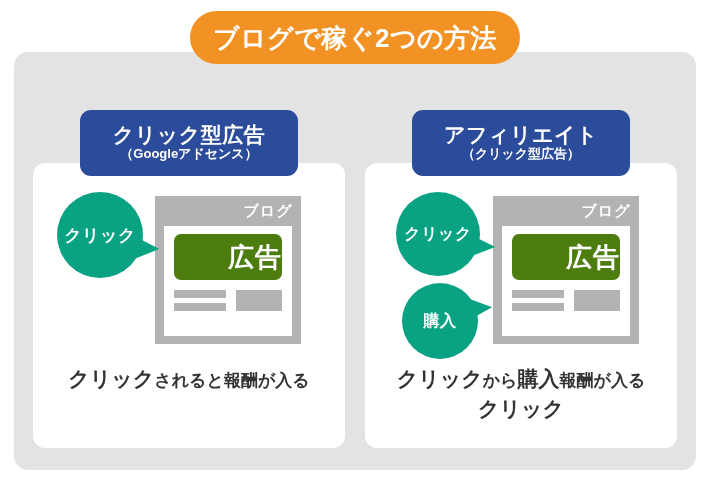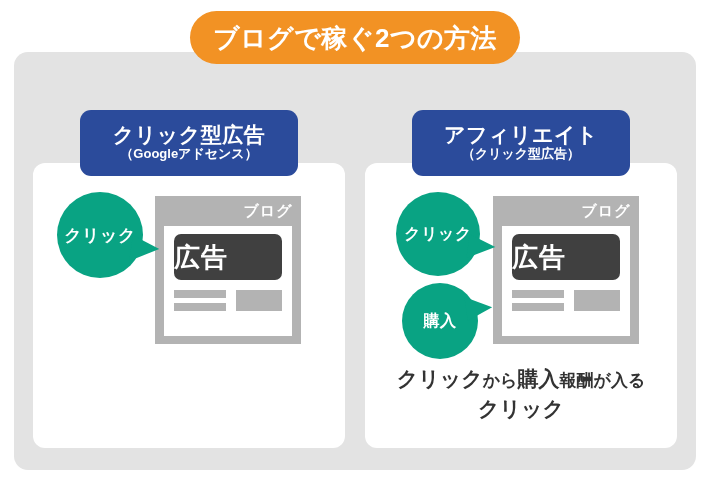--- a/index.html
+++ b/index.html
@@ -127,25 +127,25 @@
     height: 110px;
     background: #ffffff;
   }
 
   .ad-banner {
     position: absolute;
     left: 10px;
     top: 8px;
     width: 108px;
     height: 46px;
-    background: #404040;
+    background: #4d7c0f;
     border-radius: 7px;
     display: flex;
     align-items: center;
-    justify-content: flex-start;
+    justify-content: flex-end;
   }
   .ad-banner .ad-text {
     color: #ffffff;
     font-size: 26px;
     font-weight: bold;
     letter-spacing: 1px;
     line-height: 1;
   }
 
   .bar {
@@ -276,20 +276,25 @@
       <div class="bar bar-2"></div>
       <div class="bar block"></div>
     </div>
   </div>
 
   <div class="bubble click-left">
     <span class="bubble-text">クリック</span>
     <span class="tail"></span>
   </div>
 
+  <div class="caption left">
+    <span class="line">
+      <span class="strong">クリック</span><span class="normal">されると報酬が入る</span>
+    </span>
+  </div>
 
   <div class="card right"></div>
 
   <div class="card-header right">
     <span class="head-main">アフィリエイト</span>
     <span class="head-sub">（クリック型広告）</span>
   </div>
 
   <div class="blog-mock right">
     <span class="blog-title">ブログ</span>

